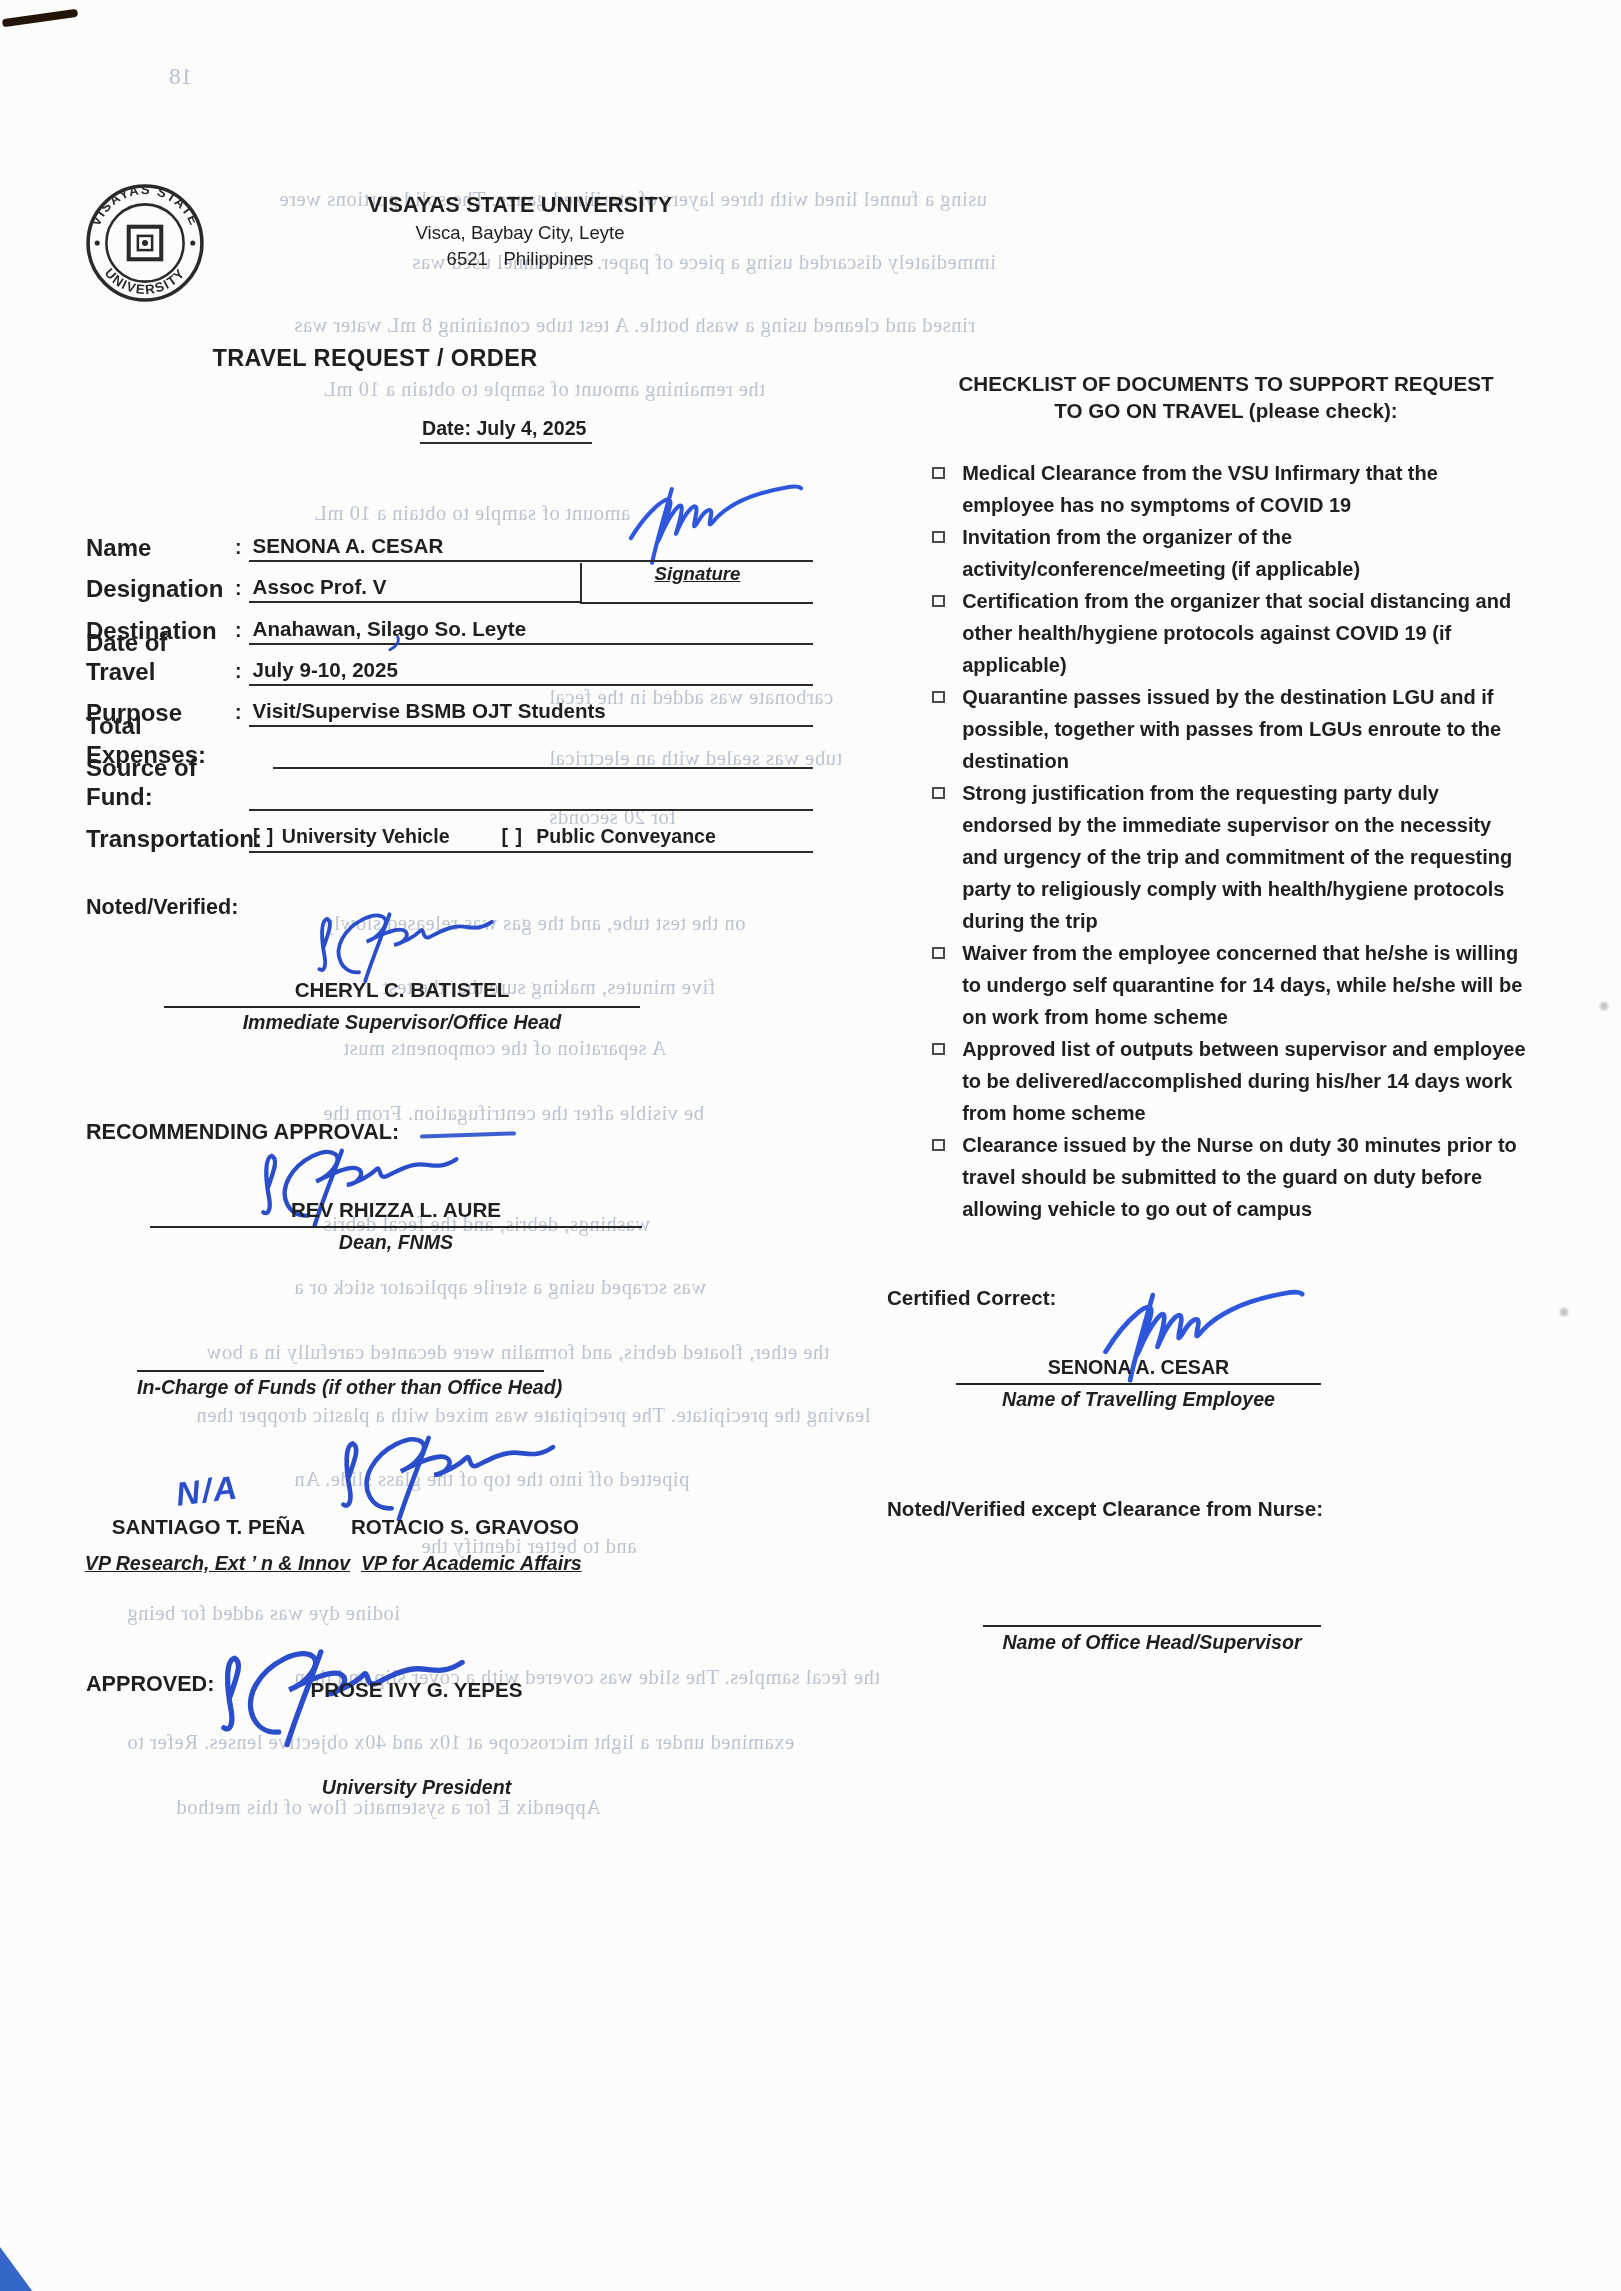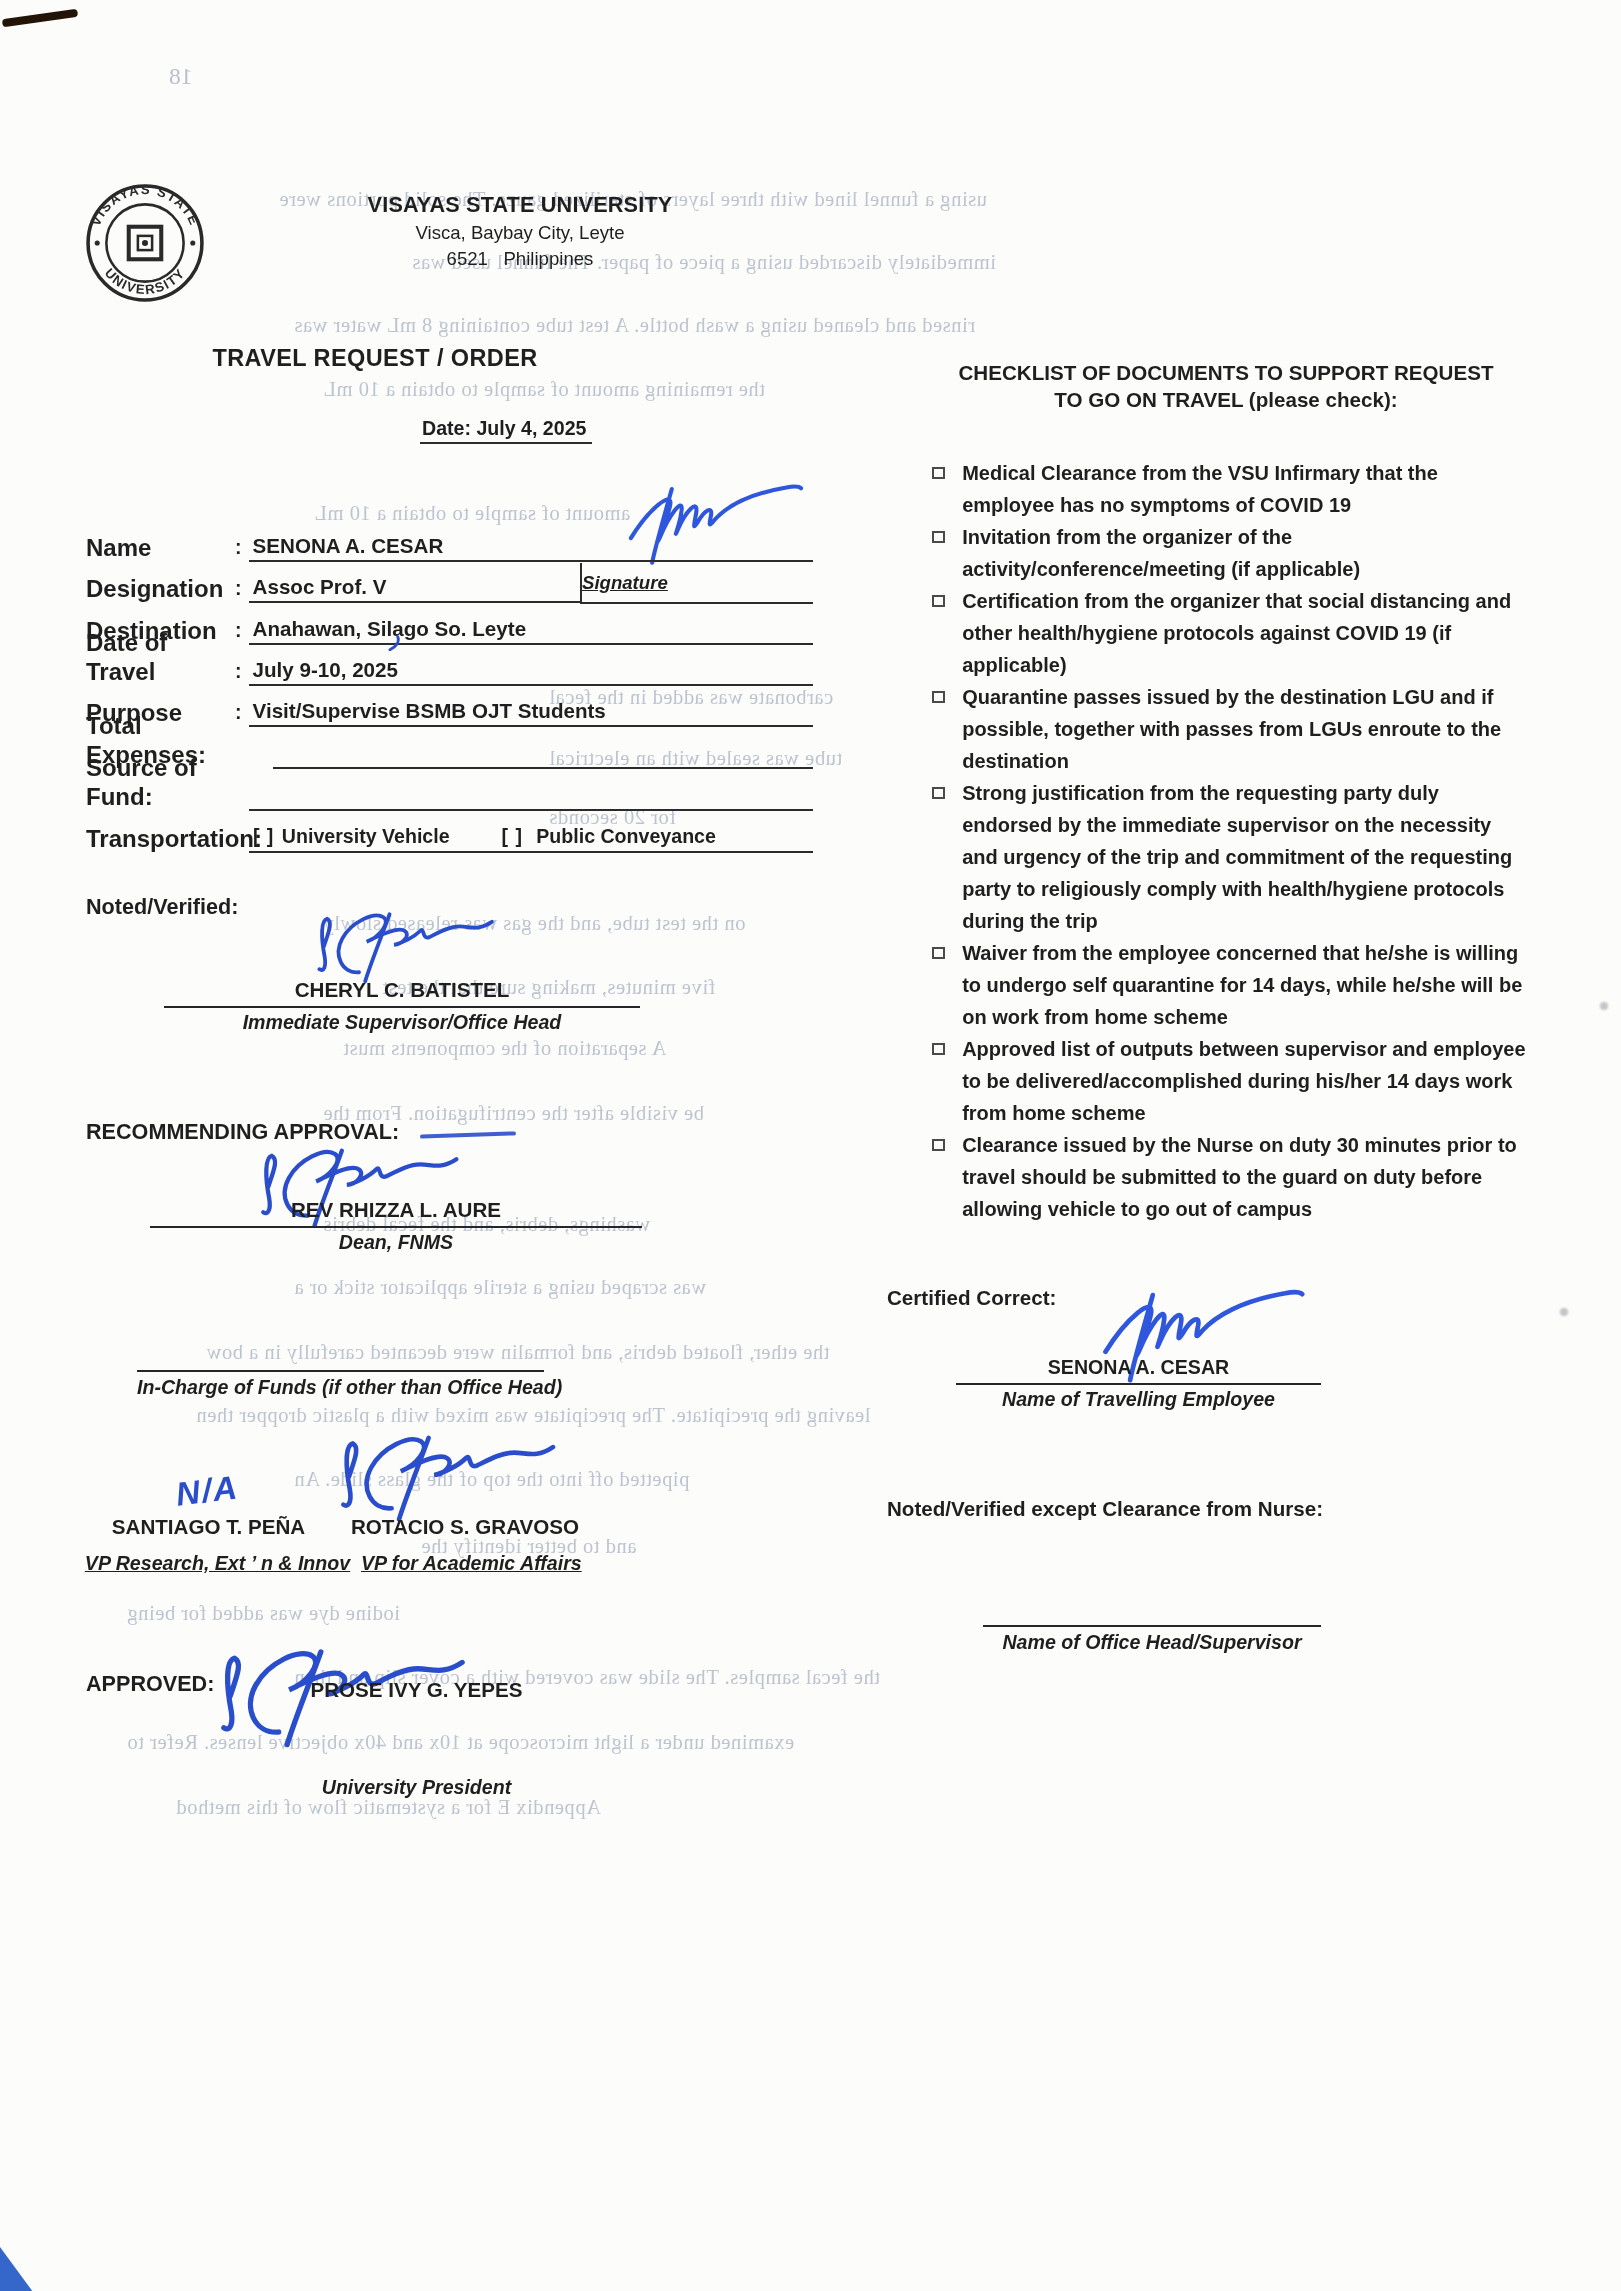--- a/index.html
+++ b/index.html
@@ -27,38 +27,38 @@
 
   
   .frow { position:absolute; left:86px; width:727px; height:33px; display:flex; align-items:flex-end; }
   .flabel { font-size:24px; font-weight:bold; width:149px; flex:none; line-height:29px; }
   .fsep { width:13.7px; flex:none; font-size:19.6px; font-weight:bold; line-height:29px; }
   .fval { flex:1; border-bottom:2px solid #2b2b2b; font-size:20.6px; font-weight:bold; line-height:29px; padding-left:3.9px; }
   .frow.selfcolon .flabel { width:163px; }
   .sig-cell {
     position:absolute; left:580px; top:563px; width:233px; height:41px;
     border-left:2px solid #2b2b2b; border-bottom:2px solid #2b2b2b;
-    display:flex; align-items:flex-end; padding-bottom:8px;
+    display:flex; align-items:flex-end; justify-content:center; padding-bottom:17px;
   }
   .sig-cell span { font-size:18.6px; font-weight:bold; font-style:italic; text-decoration:underline; }
   .bracket { letter-spacing:1px; }
   .opt-gap { display:inline-block; width:41px; }
 
   
   .name-line { position:absolute; text-align:center; }
   .name-line .nm { font-size:20.6px; font-weight:bold; padding-bottom:3.9px; border-bottom:2.9px solid #262626; white-space:nowrap; }
   .name-line .cap { font-size:19.6px; font-weight:bold; font-style:italic; margin-top:2.9px; white-space:nowrap; }
   .overline-block { position:absolute; border-top:2.9px solid #262626; text-align:center; }
   .overline-block .cap { font-size:19.6px; font-weight:bold; font-style:italic; margin-top:3.9px; white-space:nowrap; }
   .plain-name { position:absolute; text-align:center; font-size:20.6px; font-weight:bold; white-space:nowrap; }
   .plain-cap { position:absolute; text-align:center; font-size:19.6px; font-weight:bold; font-style:italic; text-decoration:underline; white-space:nowrap; }
   .sec-label { position:absolute; font-size:21.6px; font-weight:bold; white-space:nowrap; }
 
   
-  .ck-title { position:absolute; left:926px; top:360px; width:600px; text-align:center; font-size:20.6px; font-weight:bold; line-height:26.5px; }
+  .ck-title { position:absolute; left:926px; top:371px; width:600px; text-align:center; font-size:20.6px; font-weight:bold; line-height:26.5px; }
   #checklist-items { position:absolute; left:926px; top:457px; width:600px; }
   .ck-item { display:flex; }
   .ckbox { flex:none; width:12.7px; height:12.7px; border:2px solid #4a4a4a; margin:9.8px 17.6px 0 5.9px; background:transparent; }
   .ck-text { flex:1; font-size:20px; font-weight:bold; line-height:32px; }
 
   
   .ink { color:var(--ink, #2a4ecb); }
   .ink-bright { color:#2f57dd; }
   .sig-svg { position:absolute; overflow:visible; }
   .na-hand {

